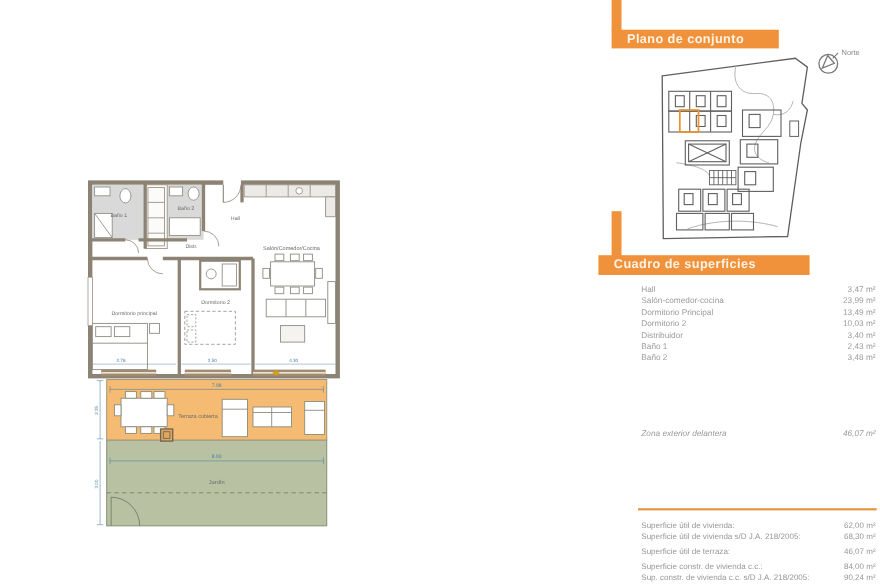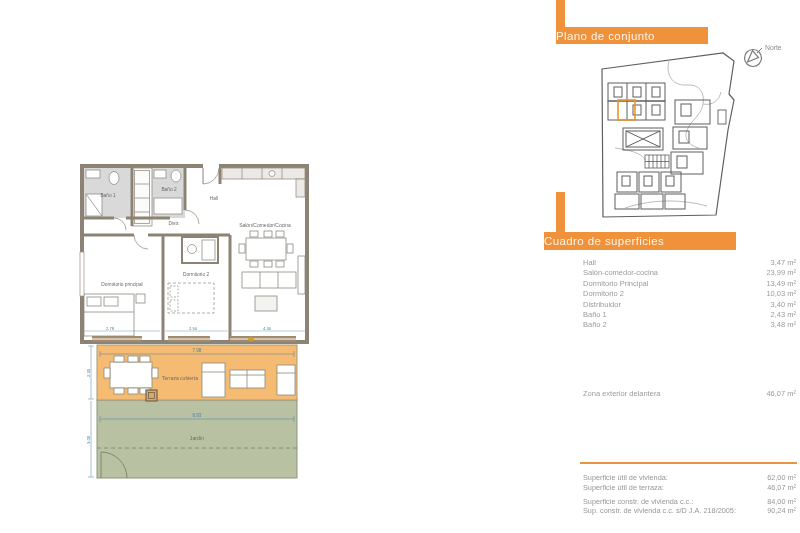--- a/index.html
+++ b/index.html
@@ -6,22 +6,22 @@
   body{
     width:800px;height:533px;position:relative;background:#ffffff;
     font-family:"Liberation Sans", sans-serif;overflow:hidden;
   }
   .abs{position:absolute;}
 
   
   .accent-bar{position:absolute;background:#f0923b;}
   .banner{
     position:absolute;background:#f0923b;color:#fcf3e6;
-    font-size:11.5px;font-weight:400;letter-spacing:.4px;
-    display:flex;align-items:center;box-sizing:border-box;
+    font-size:11.5px;font-weight:700;letter-spacing:.4px;
+    display:flex;align-items:center;padding-left:14px;box-sizing:border-box;
   }
 
   
   .t-row{display:flex;justify-content:space-between;line-height:10.4px;
     font-size:7.5px;color:#9b9b9b;}
   .t-label{white-space:nowrap;}
   .t-value{white-space:nowrap;}
   .sum-row{display:flex;justify-content:space-between;line-height:9.8px;
     font-size:7.3px;color:#979797;}
   .gap-after{margin-bottom:4px;}
@@ -326,35 +326,39 @@
   <div class="t-row">
     <span class="t-label">Baño 1</span>
     <span class="t-value">2,43 m²</span>
   </div>
   <div class="t-row">
     <span class="t-label">Baño 2</span>
     <span class="t-value">3,48 m²</span>
   </div>
 </div>
 
-<div class="abs" style="left:583px;top:389px;width:213px;">
+<div class="abs" style="left:583px;top:389px;width:213px;font-style:italic;">
   <div class="t-row">
     <span class="t-label">Zona exterior delantera</span>
     <span class="t-value">46,07 m²</span>
   </div>
 </div>
 
 <div class="orange-line" style="left:580px;top:462px;width:217px;"></div>
 
 <div class="abs" style="left:583px;top:473px;width:213px;">
   <div class="sum-row">
     <span class="t-label">Superficie útil de vivienda:</span>
     <span class="t-value">62,00 m²</span>
   </div>
   <div class="sum-row gap-after">
+    <span class="t-label">Superficie útil de vivienda s/D J.A. 218/2005:</span>
+    <span class="t-value">68,30 m²</span>
+  </div>
+  <div class="sum-row gap-after">
     <span class="t-label">Superficie útil de terraza:</span>
     <span class="t-value">46,07 m²</span>
   </div>
   <div class="sum-row">
     <span class="t-label">Superficie constr. de vivienda c.c.:</span>
     <span class="t-value">84,00 m²</span>
   </div>
   <div class="sum-row">
     <span class="t-label">Sup. constr. de vivienda c.c. s/D J.A. 218/2005:</span>
     <span class="t-value">90,24 m²</span>

